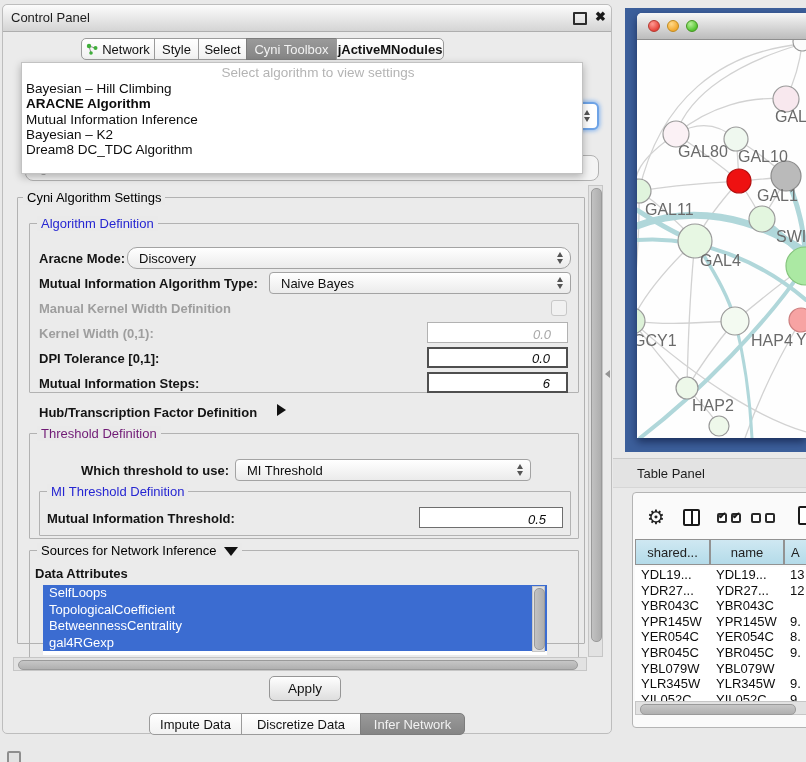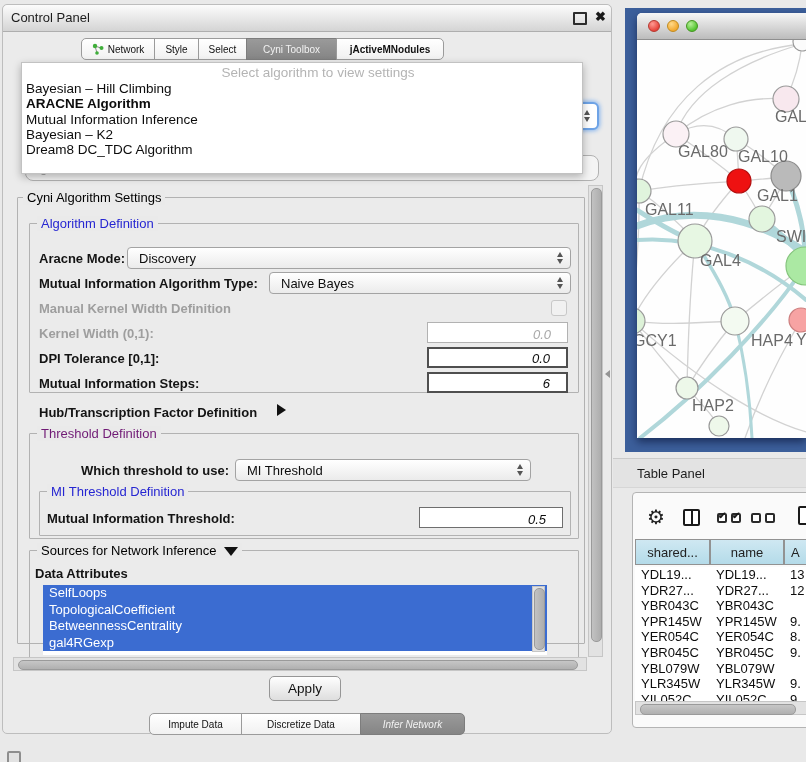--- a/index.html
+++ b/index.html
@@ -12,21 +12,21 @@
   #cp-titlebar{position:absolute;left:0;top:0;right:0;height:26px;
     background:linear-gradient(#fcfcfc,#d4d4d4);border-bottom:1px solid #aeaeae;
     border-radius:5px 5px 0 0;}
   #cp-title{position:absolute;left:8px;top:0;line-height:26px;font-size:13px;color:#1c1c1c;}
   .win-btn{position:absolute;top:7px;cursor:default;}
   #cp-float{right:24px;width:10px;height:9px;border:2px solid #2c2c2c;border-radius:1px;}
   #cp-close{right:5px;top:4px;font-size:13px;font-weight:bold;color:#1a1a1a;}
   
   #tabbar{position:absolute;left:78px;top:33px;height:22px;display:flex;z-index:10;}
   .tab{box-sizing:border-box;height:22px;border:1px solid #9b9b9b;margin-left:-1px;
-    background:linear-gradient(#ffffff,#f1f1f1);font-size:10px;color:#111;
+    background:linear-gradient(#ffffff,#f1f1f1);font-size:13px;color:#111;
     display:flex;align-items:center;justify-content:center;gap:4px;white-space:nowrap;}
   .tab:first-child{border-radius:5px 0 0 5px;margin-left:0;}
   .tab:last-child{border-radius:0 5px 5px 0;}
   .tab.sel{background:linear-gradient(#9a9a9a,#858585);color:#f2f2f2;border-color:#7d7d7d;}
   .tab.bold{font-weight:bold;}
   
   #algo-popup{position:absolute;left:18px;top:57px;width:560px;height:110px;background:#fff;
     border:1px solid #c2c2c2;box-shadow:0 3px 8px rgba(0,0,0,.28);z-index:50;}
   #algo-prompt{height:16px;line-height:16px;text-align:center;color:#b4b4b4;font-size:13.5px;margin-top:2px;margin-left:32px;}
   .algo-item{height:15.3px;line-height:15.3px;padding-left:4px;font-size:13.5px;color:#0c0c0c;white-space:nowrap;}
@@ -154,21 +154,21 @@
 
     <div class="abs" style="left:8px;top:179px;width:592px;height:487px;overflow:hidden;">
 
       <div class="fs" style="left:6px;top:13px;width:566px;height:445px;"></div>
       <div class="legend" style="left:12px;top:6px;">Cyni Algorithm Settings</div>
 
       <div class="fs" style="left:18px;top:39px;width:548px;height:168px;"></div>
       <div class="legend lg-blue" style="left:26px;top:32px;">Algorithm Definition</div>
 
       <div class="lbl" style="left:28px;top:67px;">Aracne Mode:</div>
-      <div class="combo" style="left:116px;top:63px;width:444px;height:22px;">
+      <div class="combo" style="left:116px;top:63px;width:444px;height:22px;border-radius:10px;">
         <span>Discovery</span>
         <span class="stepper">
             <span class="tri-up"></span>
             <span class="tri-down"></span>
           </span>
       </div>
 
       <div class="lbl" style="left:28px;top:92px;">Mutual Information Algorithm Type:</div>
       <div class="combo" style="left:258px;top:88px;width:302px;height:22px;">
         <span>Naive Bayes</span>
@@ -251,21 +251,21 @@
       <span>Apply</span>
     </div>
 
     <div id="bottom-tabbar" style="left:146px;top:708px;">
       <div class="tab" style="width:93px;">
         <span>Impute Data</span>
       </div>
       <div class="tab" style="width:120px;">
         <span>Discretize Data</span>
       </div>
-      <div class="tab sel" style="width:105px;font-style:italic;">
+      <div class="tab sel" style="width:105px;">
         <span>Infer Network</span>
       </div>
     </div>
   </div>
 
   <div class="abs" style="left:605px;top:370px;width:0;height:0;border-top:4px solid transparent;border-bottom:4px solid transparent;border-right:5px solid #949494;"></div>
 
   <div class="abs" style="left:7px;top:751px;width:14px;height:14px;border:2px solid #8e8e8e;border-radius:2px;background:#e2e2e2;box-sizing:border-box;"></div>
 
   <div class="abs" id="right-bg"></div>

